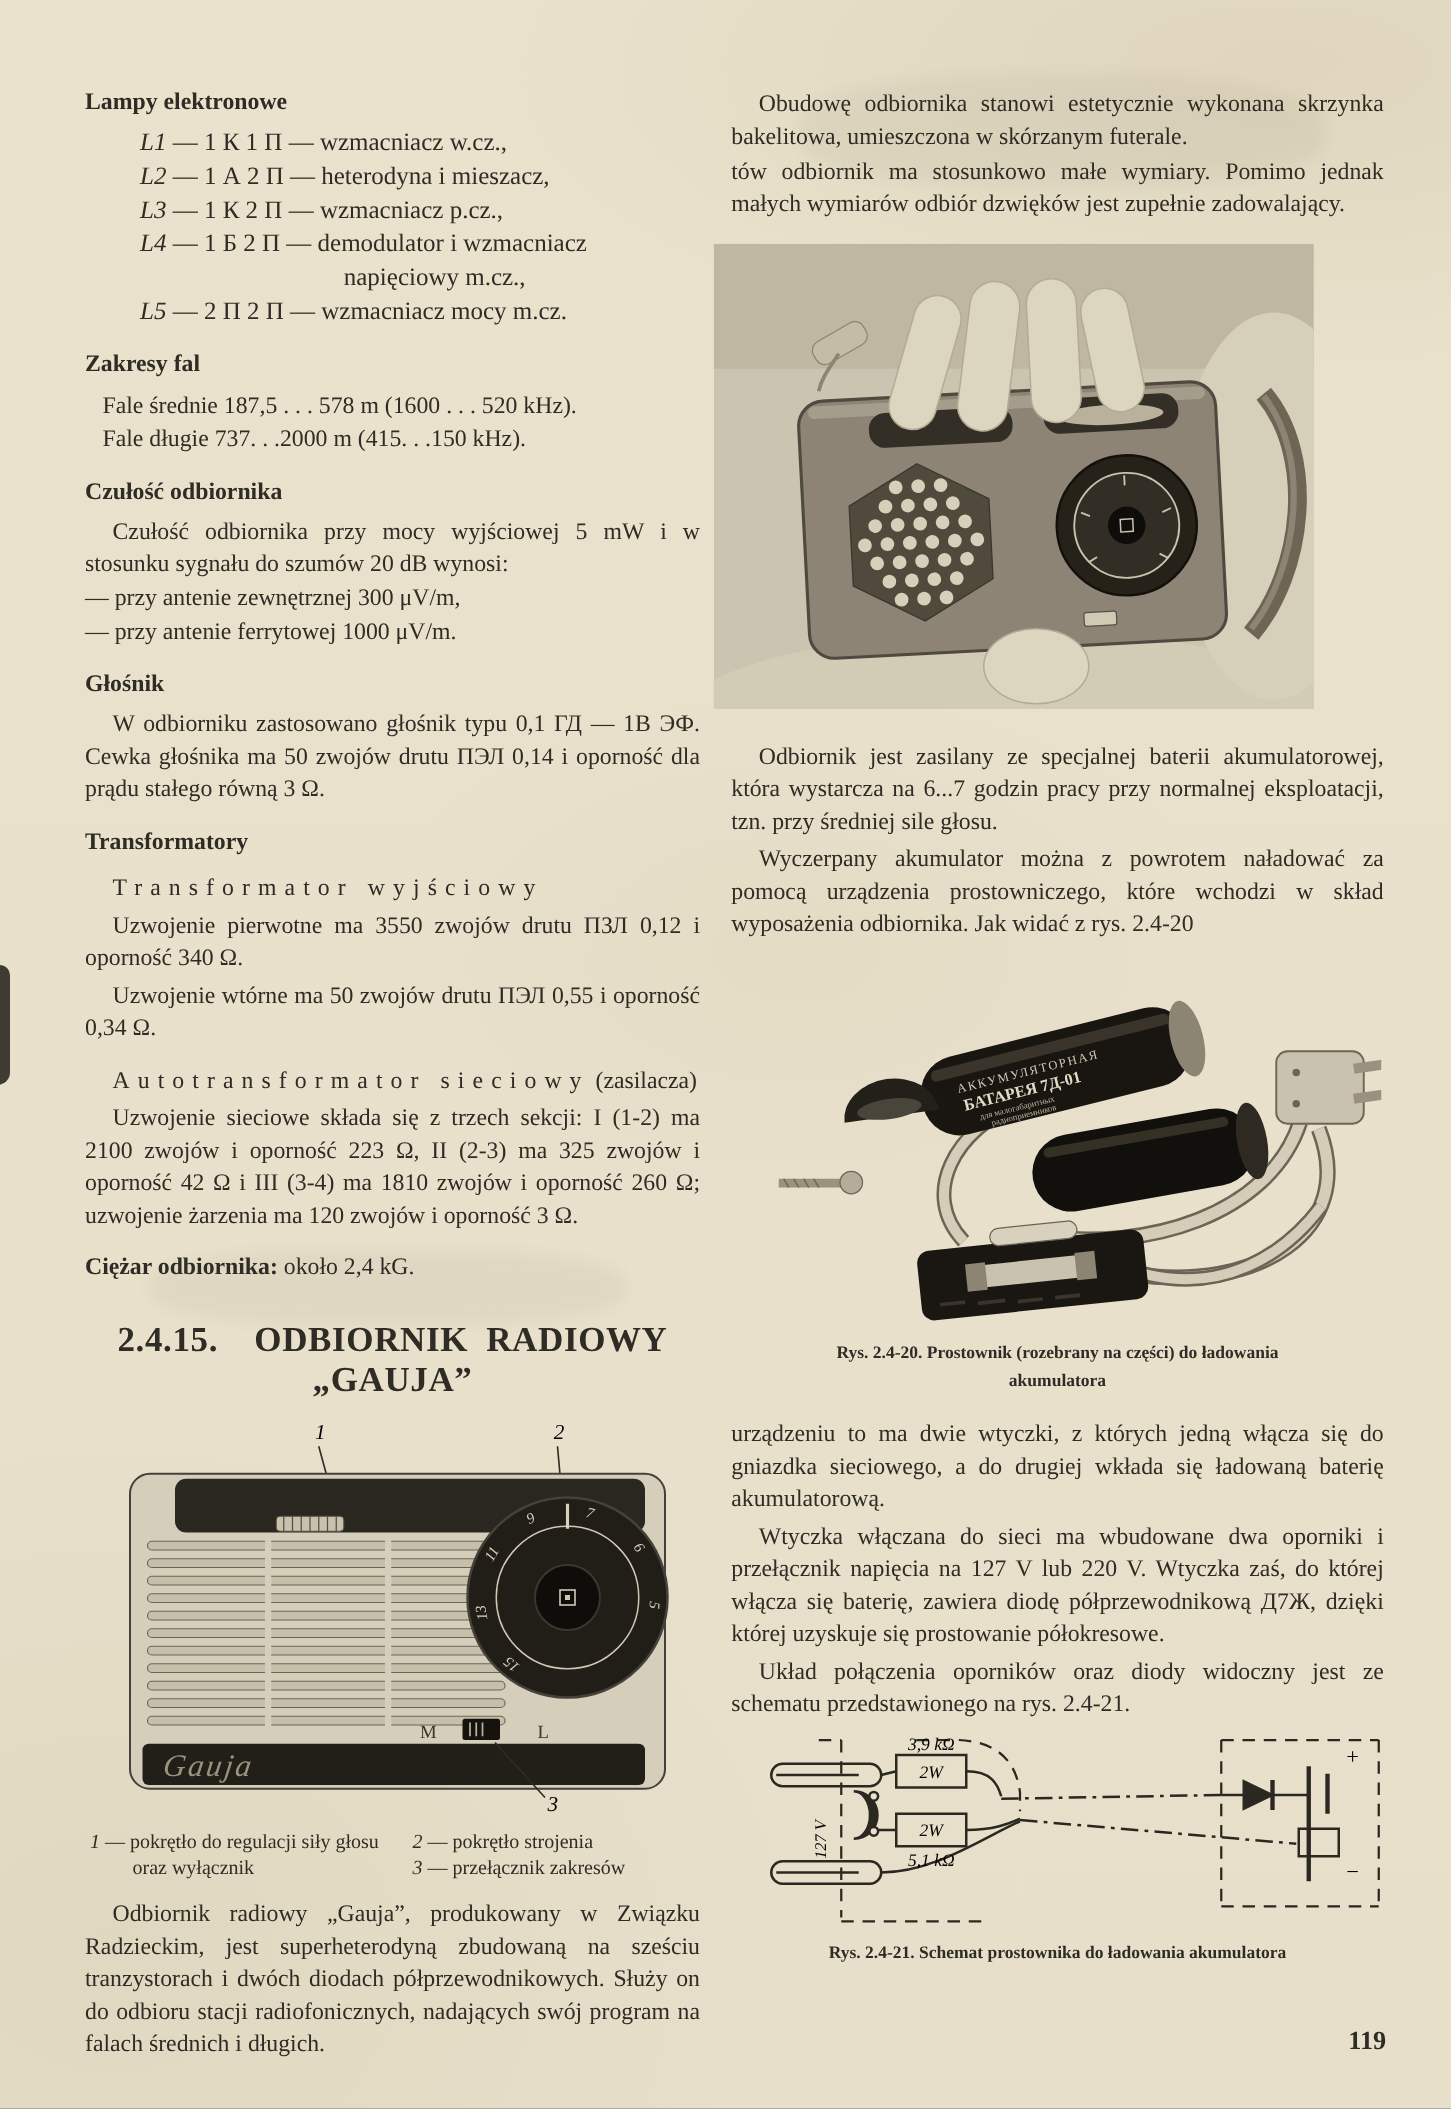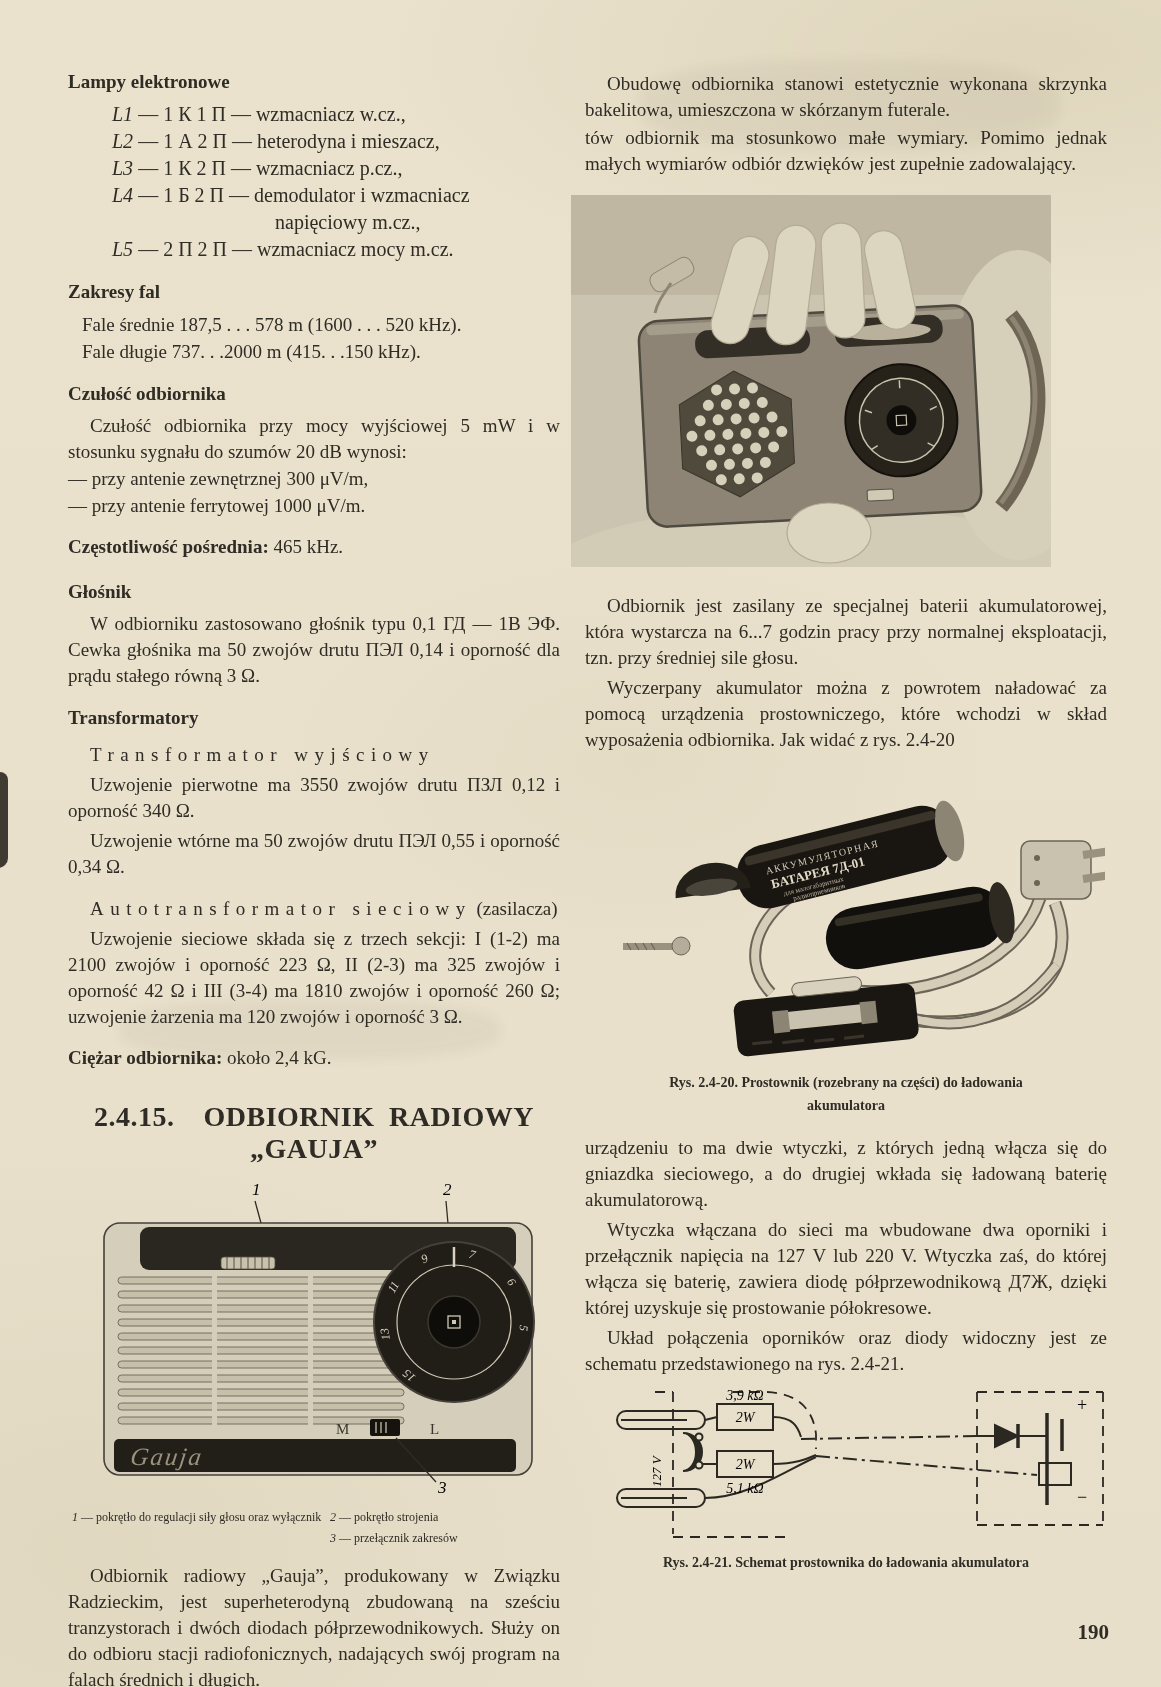--- a/index.html
+++ b/index.html
@@ -26,21 +26,21 @@
   .plain  { font-size:19px; line-height:27px; padding-left:14px; }
   .dash   { padding-left:0; }
   .labeled { margin-top:15px; font-size:19px; line-height:26px; }
   .lamp-list { margin:4px 0 2px 44px; }
   .lamp { font-size:20px; line-height:27px; padding-left:163px; text-indent:-163px; }
   .lamp .lnum { font-style:italic; }
   .spacedhead { margin:12px 0 4px 22px; font-size:19px; line-height:26px; }
   .spacedhead .sp { letter-spacing:0.34em; }
   .section { font-size:28px; font-weight:bold; text-align:center; margin:30px 0 12px;
              letter-spacing:0.5px; word-spacing:7px; }
-  .figkey { display:flex; margin:12px 0 8px 4px; font-size:12px; line-height:21px; }
+  .figkey { display:flex; margin:12px 0 8px 4px; font-size:16px; line-height:21px; }
   .figkey-col1 { width:258px; }
   .figkey-col2 { flex:1; }
   .figkey-item { padding-left:34px; text-indent:-34px; }
   .figkey-item .knum { font-style:italic; }
   .figcap { font-size:14px; font-weight:bold; text-align:center; line-height:23px;
             white-space:pre-line; margin:8px 0 0; }
   .pagenum { position:absolute; top:1620px; right:52px; font-size:21px; font-weight:bold; }
   .photo1 { margin:18px 0 0 -14px; line-height:0; }
   .photo2 { margin:10px 0 0 0; line-height:0; }
   .figure-radio { margin:6px 0 0 6px; line-height:0; }
@@ -69,21 +69,20 @@
 
     <h3 class="run">Zakresy fal</h3>
     <div class="plain">Fale średnie 187,5 . . . 578 m (1600 . . . 520 kHz).</div>
     <div class="plain">Fale długie 737. . .2000 m (415. . .150 kHz).</div>
 
     <h3 class="run">Czułość odbiornika</h3>
     <p class="body indent">Czułość odbiornika przy mocy wyjściowej 5 mW i w stosunku sygnału do szumów 20 dB wynosi:</p>
     <div class="plain dash">— przy antenie zewnętrznej 300 μV/m,</div>
     <div class="plain dash">— przy antenie ferrytowej 1000 μV/m.</div>
 
-    <p class="labeled"><b>Częstotliwość pośrednia:</b> <span>465 kHz.</span></p>
 
     <h3 class="run">Głośnik</h3>
     <p class="body indent">W odbiorniku zastosowano głośnik typu 0,1 ГД — 1В ЭФ. Cewka głośnika ma 50 zwojów drutu ПЭЛ 0,14 i oporność dla prądu stałego równą 3 Ω.</p>
 
     <h3 class="run">Transformatory</h3>
     <div class="spacedhead"><span class="sp">Transformator wyjściowy</span></div>
     <p class="body indent">Uzwojenie pierwotne ma 3550 zwojów drutu ПЗЛ 0,12 i oporność 340 Ω.</p>
     <p class="body indent">Uzwojenie wtórne ma 50 zwojów drutu ПЭЛ 0,55 i oporność 0,34 Ω.</p>
 
     <div class="spacedhead" style="margin-top:16px"><span class="sp">Autotransformator sieciowy</span> <span>(zasilacza)</span></div>
@@ -378,14 +377,14 @@
         <text x="160" y="104" font-size="14" font-style="italic" text-anchor="middle">5,1 kΩ</text>
         <text transform="translate(76,98) rotate(-90)" font-size="13" font-style="italic">127 V</text>
         <text x="492" y="22" font-size="18">+</text>
         <text x="492" y="114" font-size="18">−</text>
       </svg>
     </div>
 
     <div class="figcap" style="margin-top:4px">Rys. 2.4-21. Schemat prostownika do ładowania akumulatora</div>
   </div>
 
-  <div class="pagenum">190</div>
+  <div class="pagenum">119</div>
 </div>
 
 </body></html>

